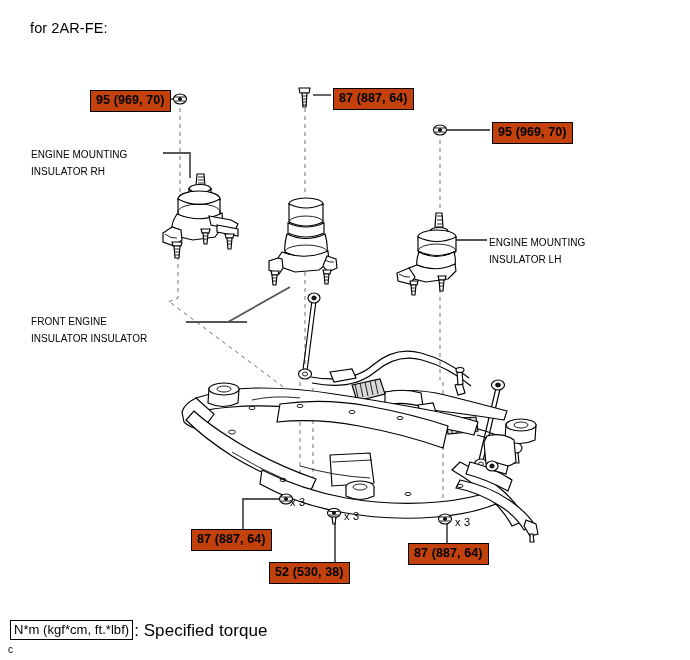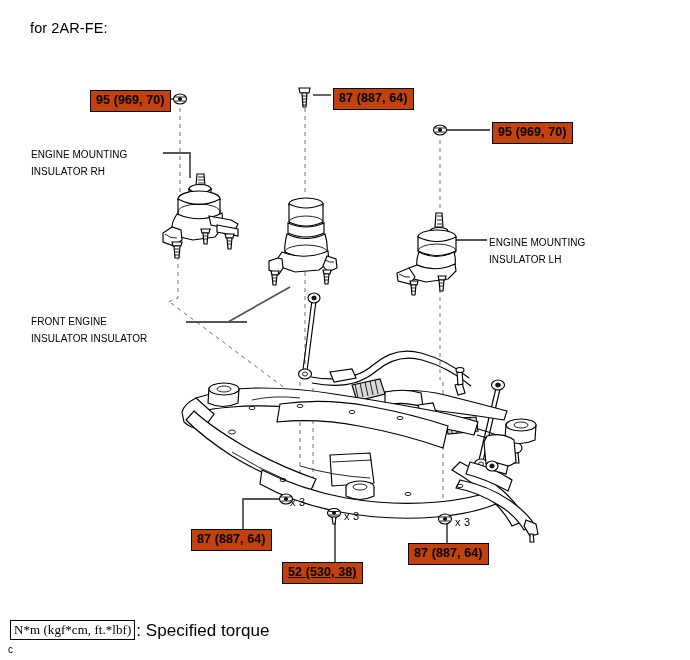--- a/index.html
+++ b/index.html
@@ -53,21 +53,21 @@
     line-height: 1;
     padding: 3px 5px 4px 5px;
     white-space: nowrap;
     letter-spacing: 0.1px;
     box-sizing: border-box;
   }
   #torque-rh-top   { left: 90px;  top: 90px; }
   #torque-mid-top  { left: 333px; top: 88px; }
   #torque-lh-top   { left: 492px; top: 122px; }
   #torque-bl       { left: 191px; top: 529px; }
-  #torque-bc       { left: 282px; top: 562px; text-decoration: underline; }
+  #torque-bc       { left: 269px; top: 562px; }
   #torque-br       { left: 408px; top: 543px; }
 
   
   .qty-note {
     font-size: 11px;
     white-space: nowrap;
     letter-spacing: 0.2px;
   }
   #qty-1 { left: 290px; top: 496px; }
   #qty-2 { left: 344px; top: 510px; }
@@ -80,21 +80,20 @@
     display: flex;
     align-items: center;
     white-space: nowrap;
   }
   #legend-unit-box {
     border: 1.3px solid #000;
     font-size: 13px;
     padding: 2px 3px 3px 3px;
     line-height: 1;
     letter-spacing: 0.05px;
-    font-family: Liberation Serif, serif;
   }
   #legend-text {
     font-size: 17px;
     line-height: 1;
     letter-spacing: 0.05px;
     padding-left: 1px;
   }
   #page-mark {
     left: 8px;
     top: 644px;

